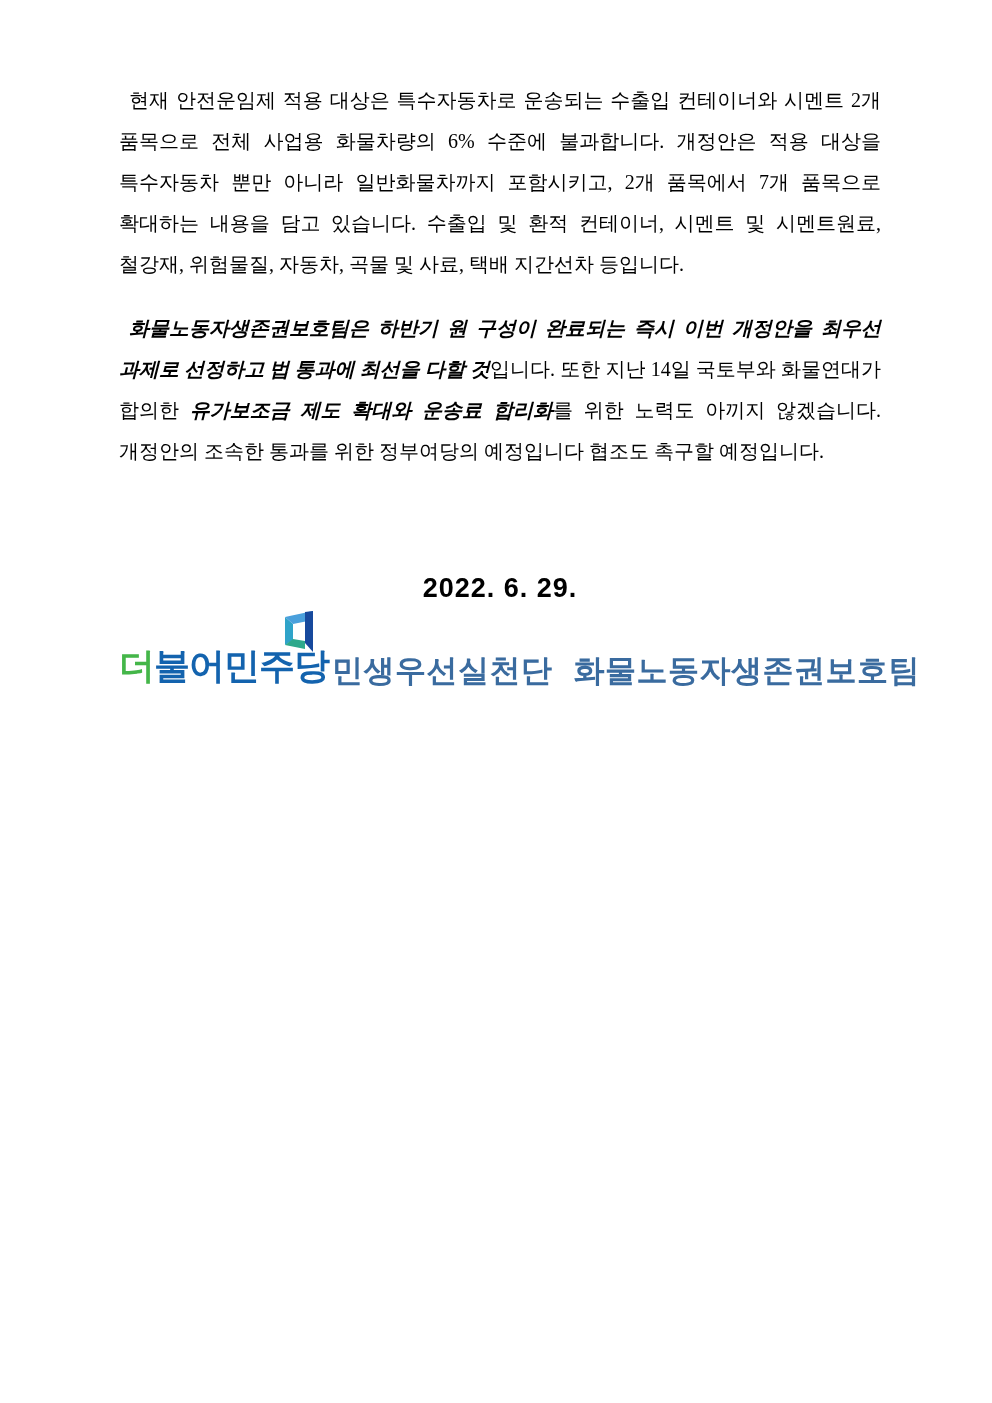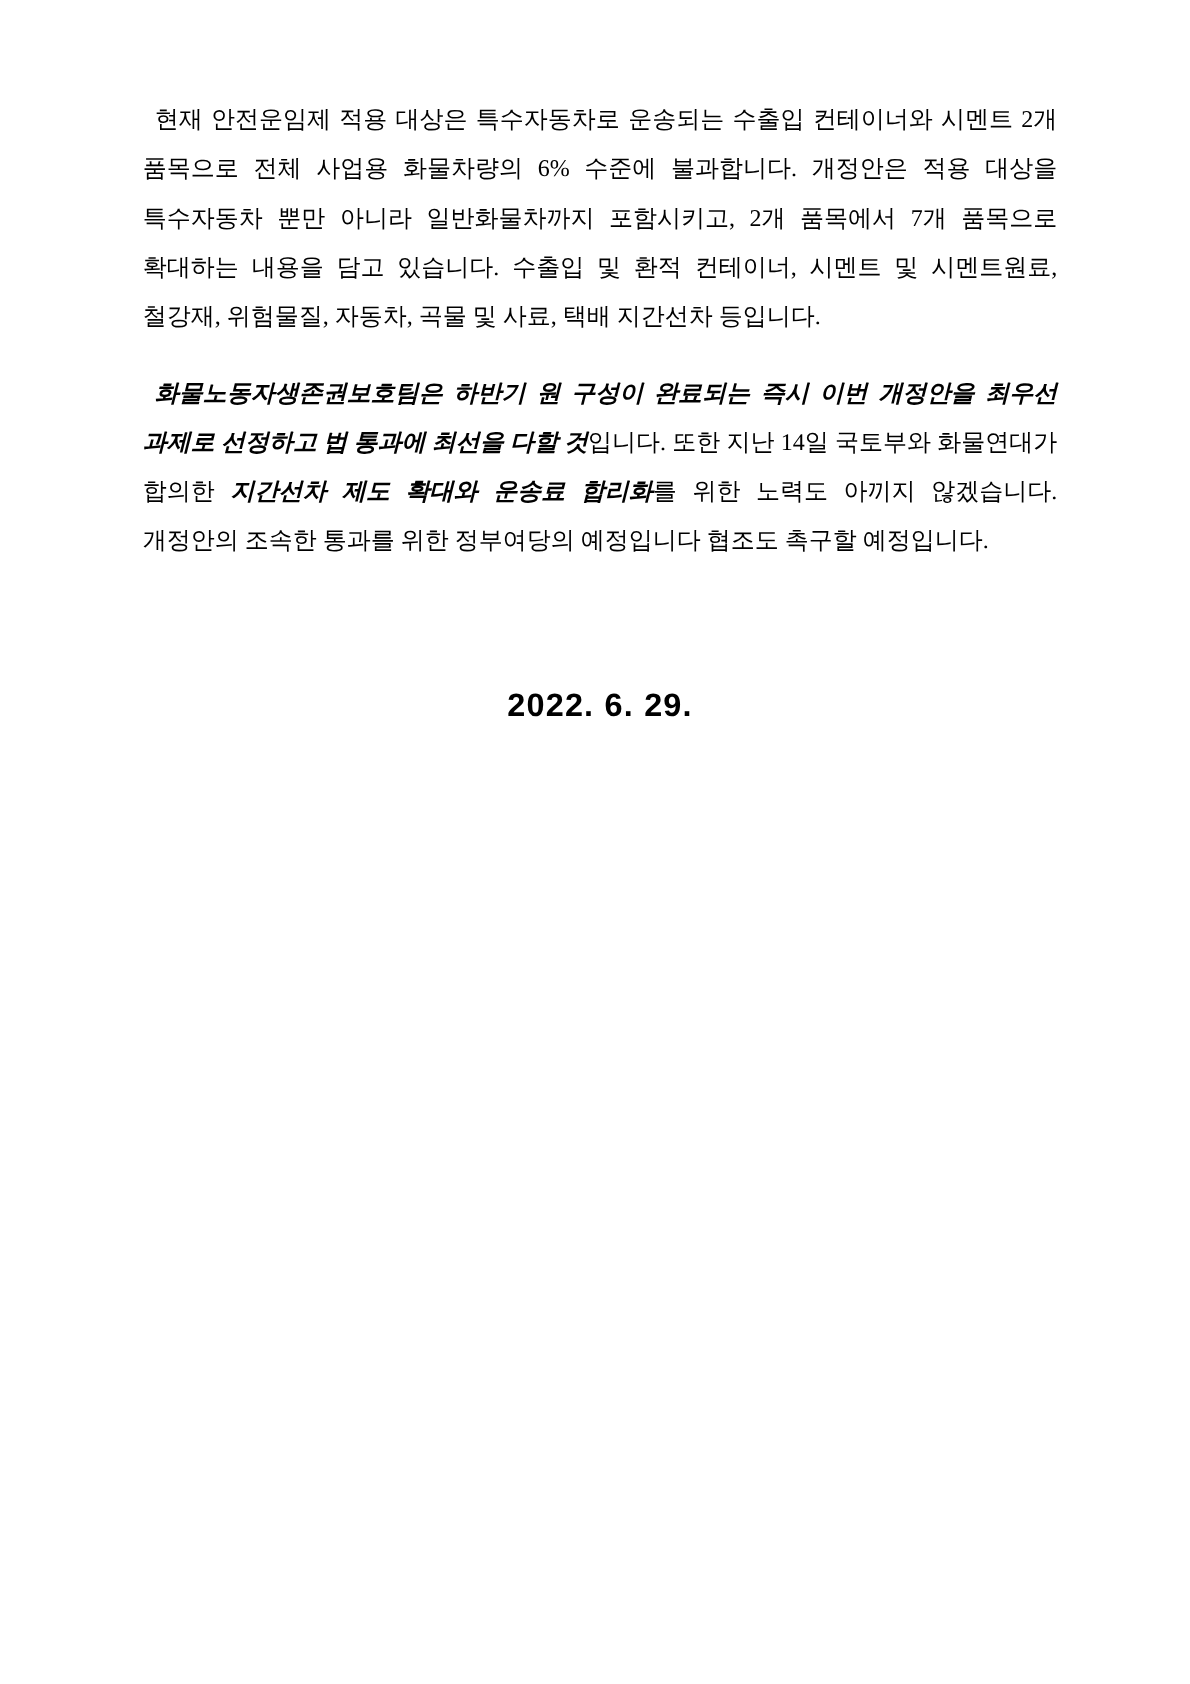--- a/index.html
+++ b/index.html
@@ -107,19 +107,31 @@
     white-space:nowrap;
   }
 </style>
 </head>
 <body>
 
 <div class="page">
 
   <section class="body-text">
     <p class="para"><span>현재 안전운임제 적용 대상은 특수자동차로 운송되는 수출입 컨테이너와 시멘트 2개 품목으로 전체 사업용 화물차량의 6% 수준에 불과합니다. 개정안은 적용 대상을 특수자동차 뿐만 아니라 일반화물차까지 포함시키고, 2개 품목에서 7개 품목으로 확대하는 내용을 담고 있습니다. 수출입 및 환적 컨테이너, 시멘트 및 시멘트원료, 철강재, 위험물질, 자동차, 곡물 및 사료, 택배 지간선차 등입니다.</span></p>
-    <p class="para"><b>화물노동자생존권보호팀은 하반기 원 구성이 완료되는 즉시 이번 개정안을 최우선 과제로 선정하고 법 통과에 최선을 다할 것</b><span>입니다. 또한 지난 14일 국토부와 화물연대가 합의한 </span><b>지간선차 제도 확대와 운송료 합리화</b><span>를 위한 노력도 아끼지 않겠습니다. 개정안의 조속한 통과를 위한 정부여당의 예정입니다 협조도 촉구할 예정입니다.</span></p>
+    <p class="para"><b>화물노동자생존권보호팀은 하반기 원 구성이 완료되는 즉시 이번 개정안을 최우선 과제로 선정하고 법 통과에 최선을 다할 것</b><span>입니다. 또한 지난 14일 국토부와 화물연대가 합의한 </span><b>유가보조금 제도 확대와 운송료 합리화</b><span>를 위한 노력도 아끼지 않겠습니다. 개정안의 조속한 통과를 위한 정부여당의 예정입니다 협조도 촉구할 예정입니다.</span></p>
   </section>
 
   <div class="date-line">2022. 6. 29.</div>
 
+  <div class="brand-row">
+    <div class="party-logo">
+      <svg class="party-mark" viewBox="0 0 34 44" aria-hidden="true">
+        <polygon class="seg-left" points="3,7 11,14 11,30 3,35"></polygon>
+        <polygon class="seg-bottom" points="3,35 11,29 23,31 23,39"></polygon>
+        <polygon class="seg-top" points="3,7 31,1 31,10 11,14"></polygon>
+        <polygon class="seg-right" points="23,2 31,1 31,42 23,33"></polygon>
+      </svg>
+      <div class="party-text"><span class="first">더</span><span class="rest">불어민주당</span></div>
+    </div>
+    <div class="team-name">민생우선실천단 화물노동자생존권보호팀</div>
+  </div>
 
 </div>
 
 </body></html>

